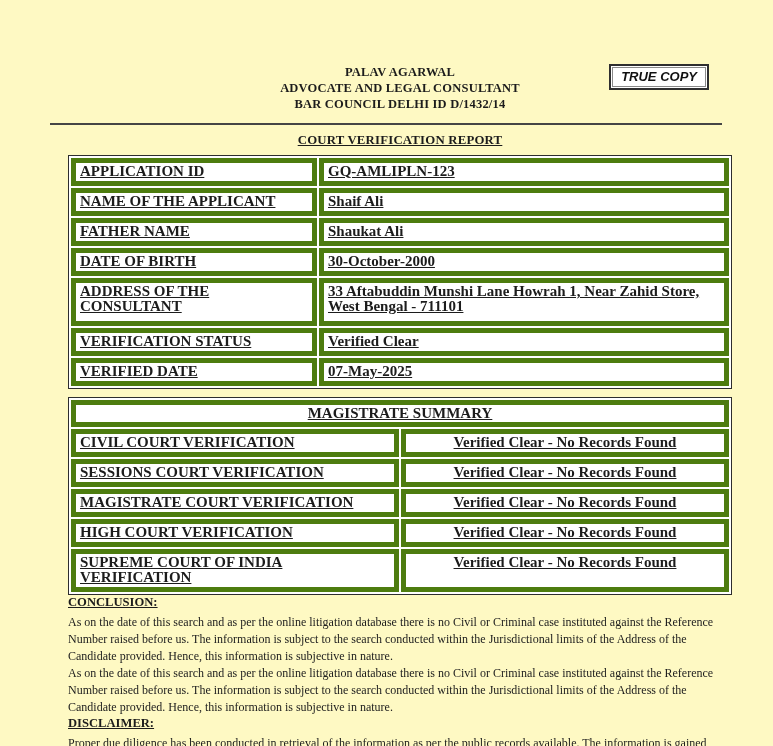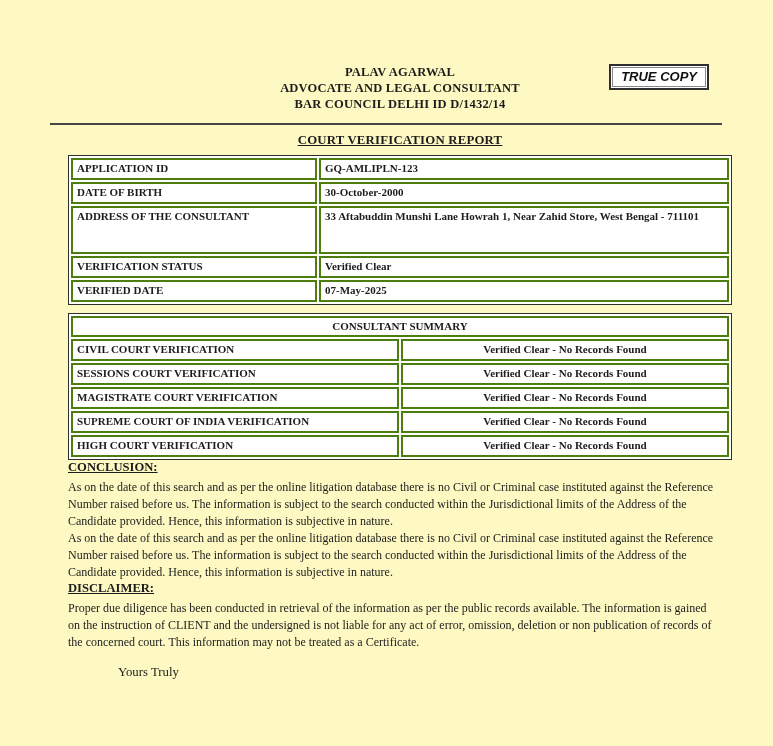--- a/index.html
+++ b/index.html
@@ -54,27 +54,28 @@
   table.doc-table {
     margin: 7px 41px 0 68px;
     width: 664px;
     border-collapse: separate;
     border-spacing: 2px;
     border: 1px solid #2e2e2e;
     background: #fff;
     table-layout: fixed;
   }
   table.doc-table td {
-    border: 2px solid #4d7c0f;
+    border: 5px solid #4d7c0f;
     padding: 1px 4px 2px 4px;
     font-weight: bold;
-    font-size: 11px;
+    font-size: 15px;
     line-height: 15px;
     vertical-align: top;
     overflow: hidden;
+    text-decoration: underline;
   }
   table.applicant td.col-label { width: 246px; }
   table.applicant tr.tall td { height: 48px; }
   table.exec { margin-top: 8px; }
   table.exec td.col-label { width: 250px; }
   table.exec td.exec-header { text-align: center; padding: 1px 4px; }
   table.exec td.col-value { text-align: center; }
   .section { margin: 0 41px 0 68px; }
   .section-heading {
     font-weight: bold;
@@ -111,20 +112,28 @@
 
   <div class="doc-title">COURT VERIFICATION REPORT</div>
 
   <table class="doc-table applicant">
     <tbody>
       <tr>
         <td class="col-label">APPLICATION ID</td>
         <td class="col-value">GQ-AMLIPLN-123</td>
       </tr>
       <tr>
+        <td class="col-label">NAME OF THE APPLICANT</td>
+        <td class="col-value">Shaif Ali</td>
+      </tr>
+      <tr>
+        <td class="col-label">FATHER NAME</td>
+        <td class="col-value">Shaukat Ali</td>
+      </tr>
+      <tr>
         <td class="col-label">DATE OF BIRTH</td>
         <td class="col-value">30-October-2000</td>
       </tr>
       <tr class="tall">
         <td class="col-label">ADDRESS OF THE CONSULTANT</td>
         <td class="col-value">33 Aftabuddin Munshi Lane Howrah 1, Near Zahid Store, West Bengal - 711101</td>
       </tr>
       <tr>
         <td class="col-label">VERIFICATION STATUS</td>
         <td class="col-value">Verified Clear</td>
@@ -132,40 +141,40 @@
       <tr>
         <td class="col-label">VERIFIED DATE</td>
         <td class="col-value">07-May-2025</td>
       </tr>
     </tbody>
   </table>
 
   <table class="doc-table exec">
     <tbody>
       <tr>
-        <td class="exec-header" colspan="2">CONSULTANT SUMMARY</td>
+        <td class="exec-header" colspan="2">MAGISTRATE SUMMARY</td>
       </tr>
       <tr>
         <td class="col-label">CIVIL COURT VERIFICATION</td>
         <td class="col-value">Verified Clear - No Records Found</td>
       </tr>
       <tr>
         <td class="col-label">SESSIONS COURT VERIFICATION</td>
         <td class="col-value">Verified Clear - No Records Found</td>
       </tr>
       <tr>
         <td class="col-label">MAGISTRATE COURT VERIFICATION</td>
         <td class="col-value">Verified Clear - No Records Found</td>
       </tr>
       <tr>
-        <td class="col-label">SUPREME COURT OF INDIA VERIFICATION</td>
+        <td class="col-label">HIGH COURT VERIFICATION</td>
         <td class="col-value">Verified Clear - No Records Found</td>
       </tr>
       <tr>
-        <td class="col-label">HIGH COURT VERIFICATION</td>
+        <td class="col-label">SUPREME COURT OF INDIA VERIFICATION</td>
         <td class="col-value">Verified Clear - No Records Found</td>
       </tr>
     </tbody>
   </table>
 
   <div class="section">
     <div class="section-heading">CONCLUSION:</div>
     <div class="section-body">As on the date of this search and as per the online litigation database there is no Civil or Criminal case instituted against the Reference Number raised before us. The information is subject to the search conducted within the Jurisdictional limits of the Address of the Candidate provided. Hence, this information is subjective in nature.</div>
   </div>
 

